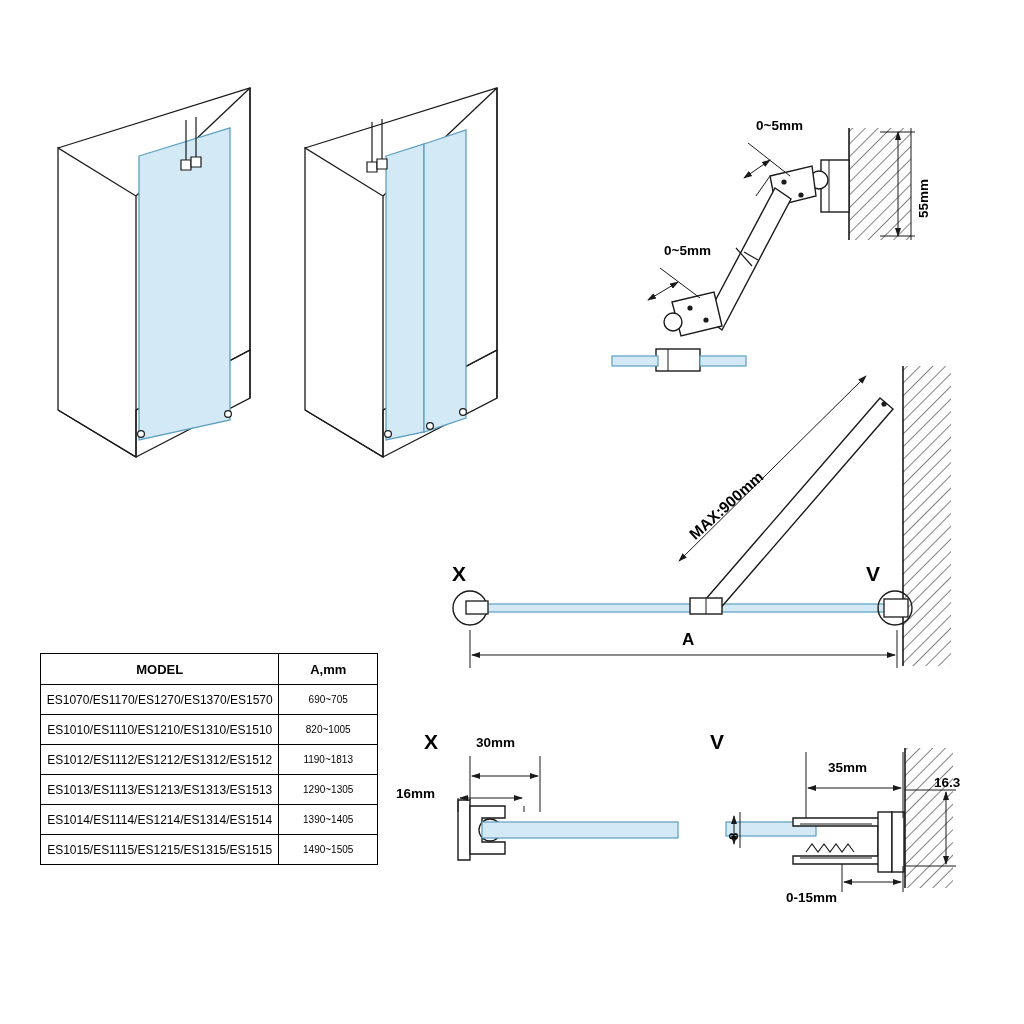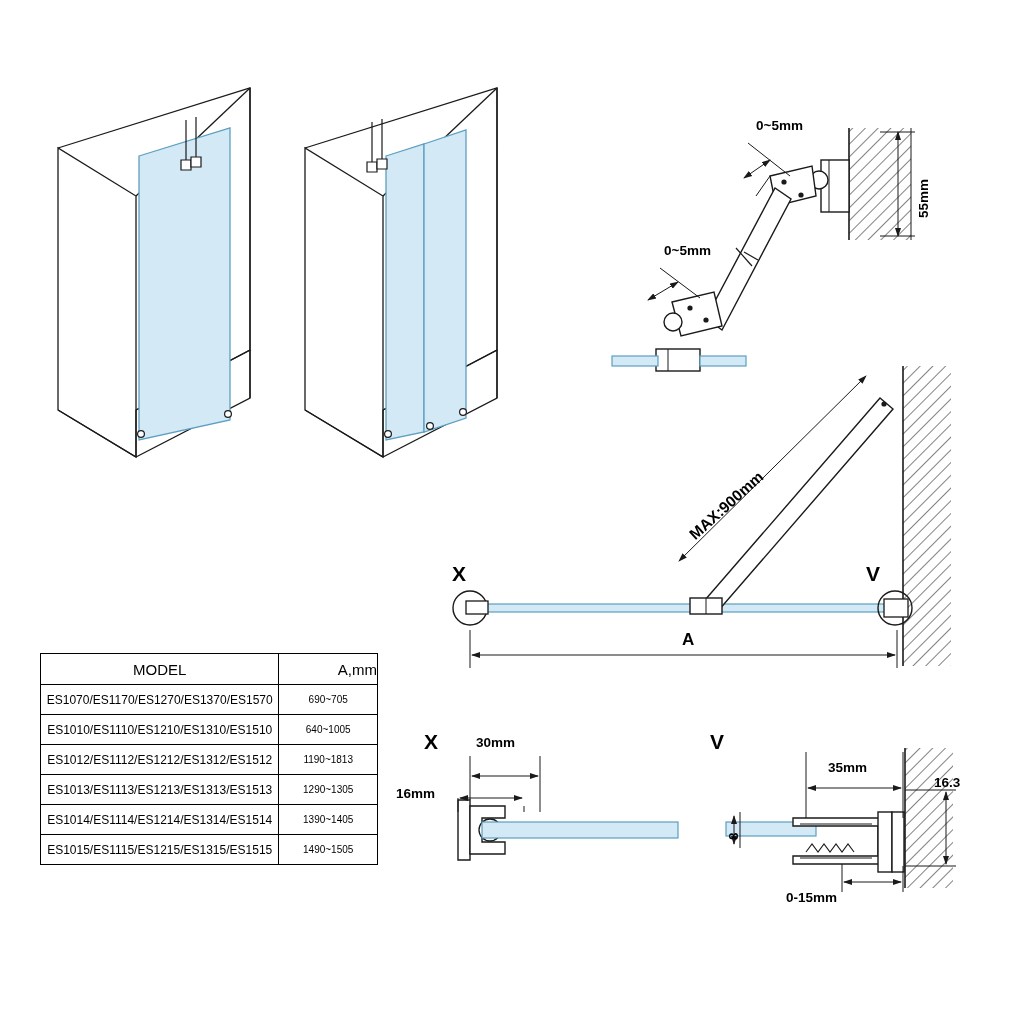--- a/index.html
+++ b/index.html
@@ -34,26 +34,26 @@
   }
   .model-table th, .model-table td {
     border: 1px solid #000000;
     font-size: 10.5px;
     text-align: center;
     padding: 0;
     height: 29px;
     font-family: "Liberation Sans", sans-serif;
   }
   .model-table thead th {
-    font-weight: normal;
-    font-size: 15px;
+    font-weight: bold;
+    font-size: 13px;
     height: 30px;
   }
   .model-table .col-model { width: 238px; }
-  .model-table .col-a { width: 100px; text-align: right; }
+  .model-table .col-a { width: 100px; }
   .model-table tbody td.cell-model { font-size: 12px; }
   .model-table tbody td.cell-a { font-size: 10px; margin-top: 48px; }
 
   
   .lbl {
     position: absolute;
     font-family: "Liberation Sans", sans-serif;
     white-space: nowrap;
     font-weight: bold;
   }
@@ -290,21 +290,21 @@
       <th class="col-a">A,mm</th>
     </tr>
   </thead>
   <tbody>
     <tr>
       <td class="cell-model">ES1070/ES1170/ES1270/ES1370/ES1570</td>
       <td class="cell-a">690~705</td>
     </tr>
     <tr>
       <td class="cell-model">ES1010/ES1110/ES1210/ES1310/ES1510</td>
-      <td class="cell-a">640~1005</td>
+      <td class="cell-a">820~1005</td>
     </tr>
     <tr>
       <td class="cell-model">ES1012/ES1112/ES1212/ES1312/ES1512</td>
       <td class="cell-a">1190~1813</td>
     </tr>
     <tr>
       <td class="cell-model">ES1013/ES1113/ES1213/ES1313/ES1513</td>
       <td class="cell-a">1290~1305</td>
     </tr>
     <tr>

